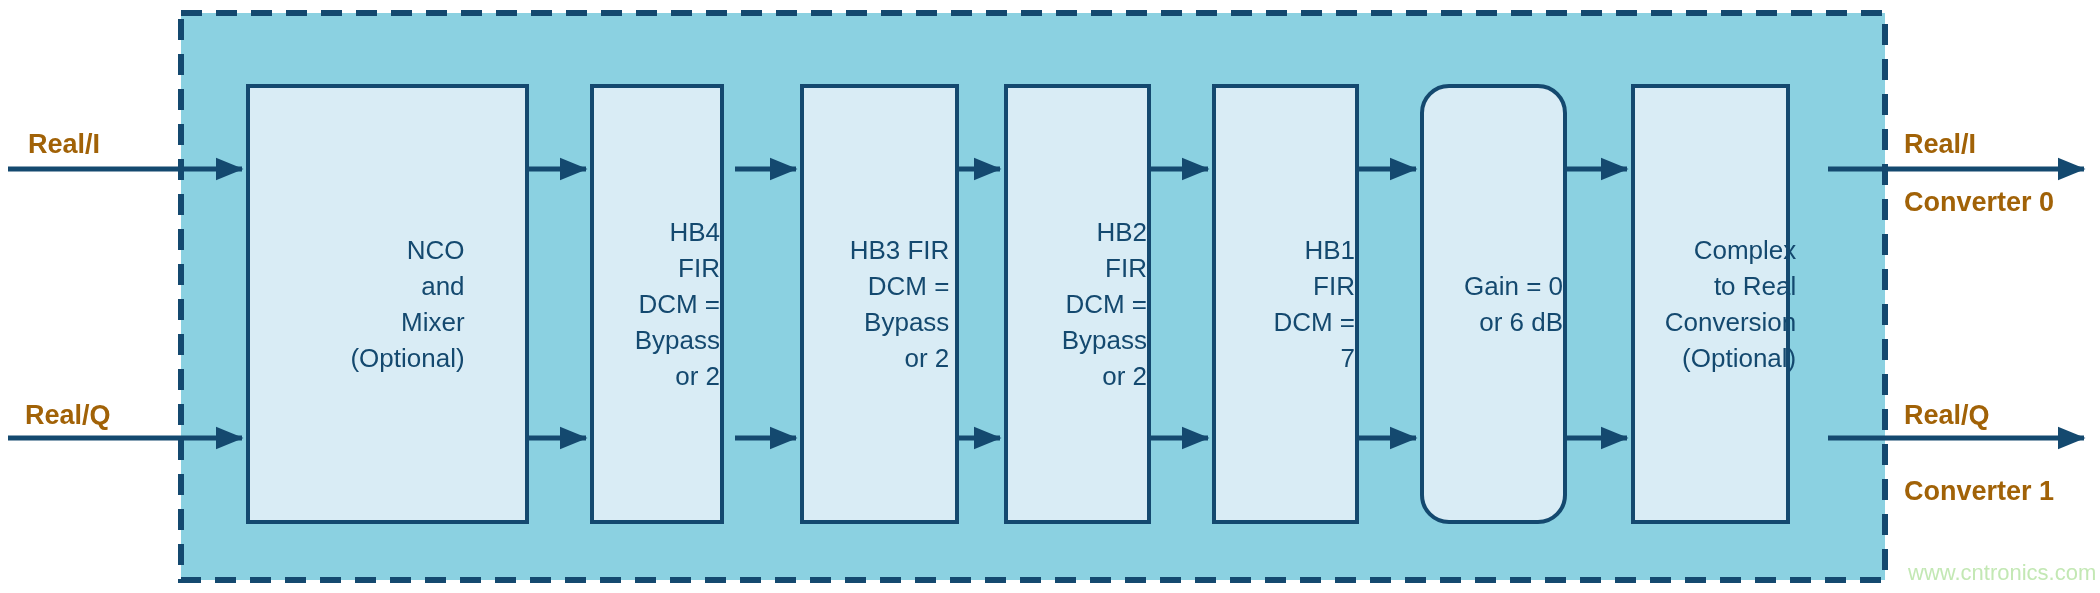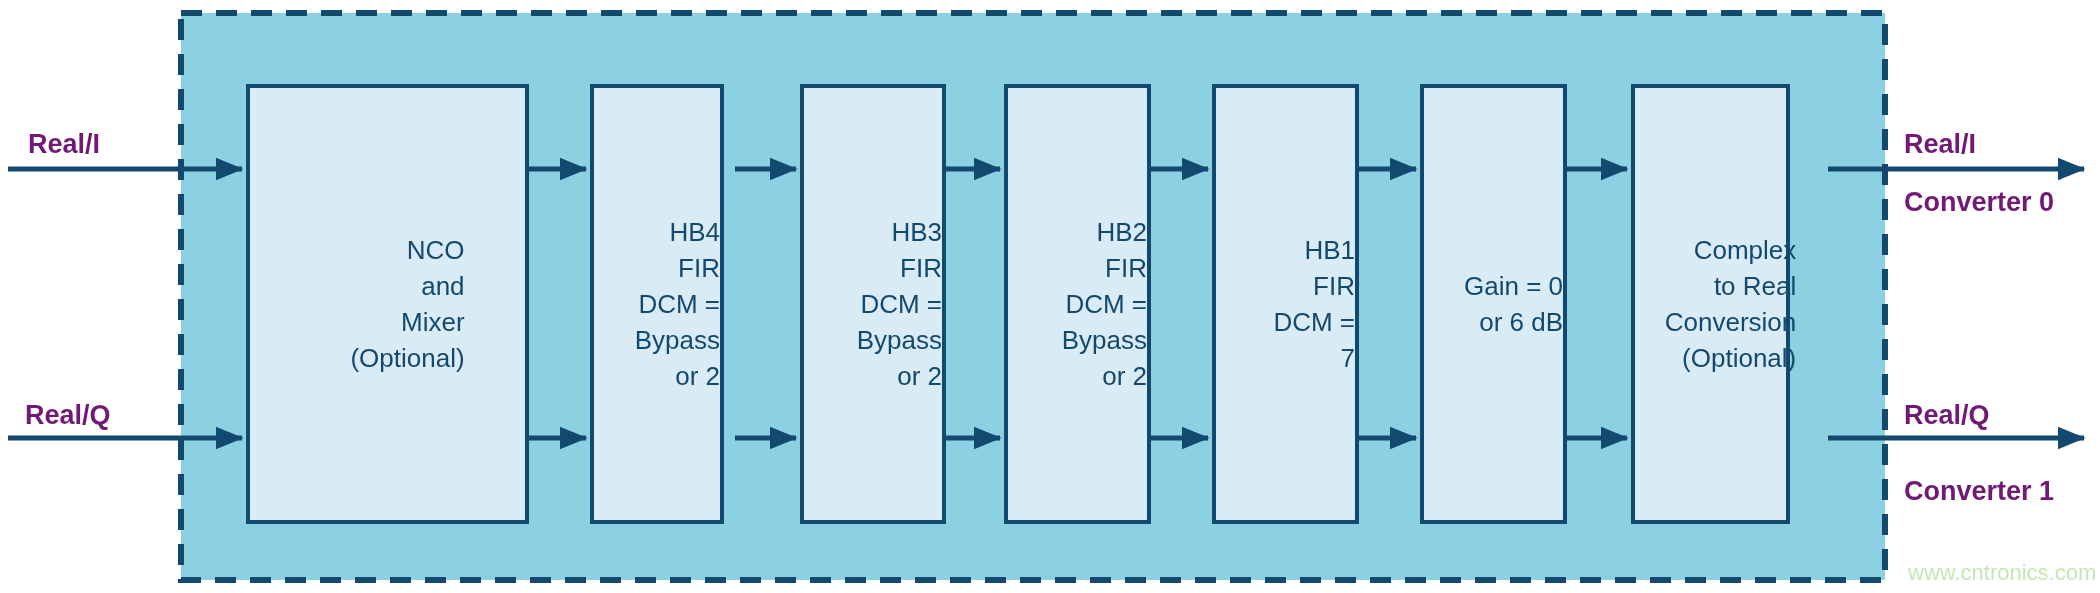--- a/index.html
+++ b/index.html
@@ -35,43 +35,43 @@
     white-space: pre-line;
     text-align: right;
     color: #14496f;
     font-size: 26px;
     font-weight: normal;
     line-height: 36px;
     margin-left: 40px;
   }
   .io-label {
     position: absolute;
-    color: #701a75;
+    color: #a16207;
     font-size: 27px;
     font-weight: bold;
     line-height: 27px;
     white-space: nowrap;
   }
   .watermark {
     position: absolute;
     left: 1908px;
     top: 562px;
     color: #c3e8b4;
     font-size: 22px;
     font-weight: normal;
     line-height: 22px;
     white-space: nowrap;
   }
   
   .b0 { left: 246px;  width: 283px; }
   .b1 { left: 590px;  width: 134px; }
-  .b2 { left: 800px;  width: 146px; }
+  .b2 { left: 800px;  width: 159px; }
   .b3 { left: 1004px; width: 147px; }
   .b4 { left: 1212px; width: 147px; }
-  .b5 { left: 1420px; width: 147px; }
+  .b5 { left: 1420px; width: 147px; border-radius: 29px; }
   .b6 { left: 1631px; width: 159px; }
 </style>
 </head>
 <body>
 
 <div class="canvas">
 
   <svg class="gfx" width="2100" height="593" viewBox="0 0 2100 593">
     <defs>
       <marker id="ah" markerWidth="6" markerHeight="5" refX="5.2" refY="2.5" orient="auto">

